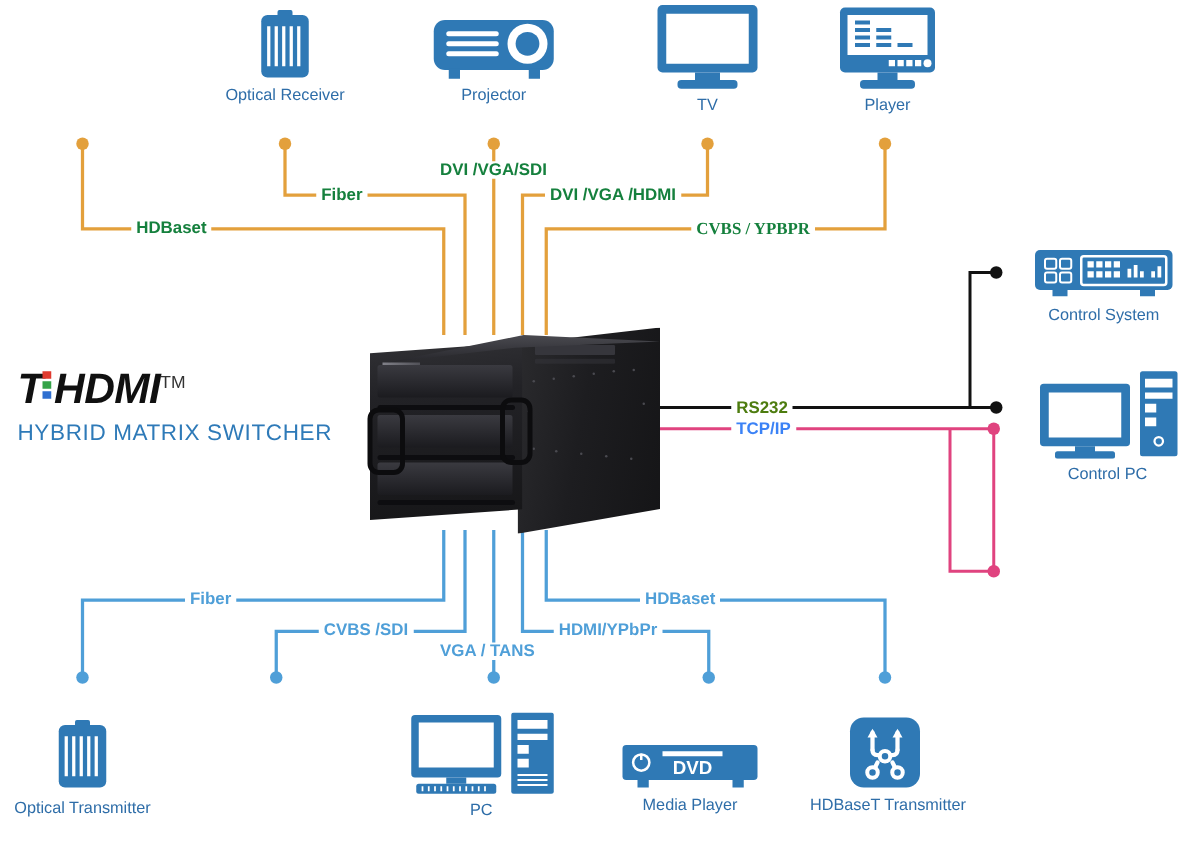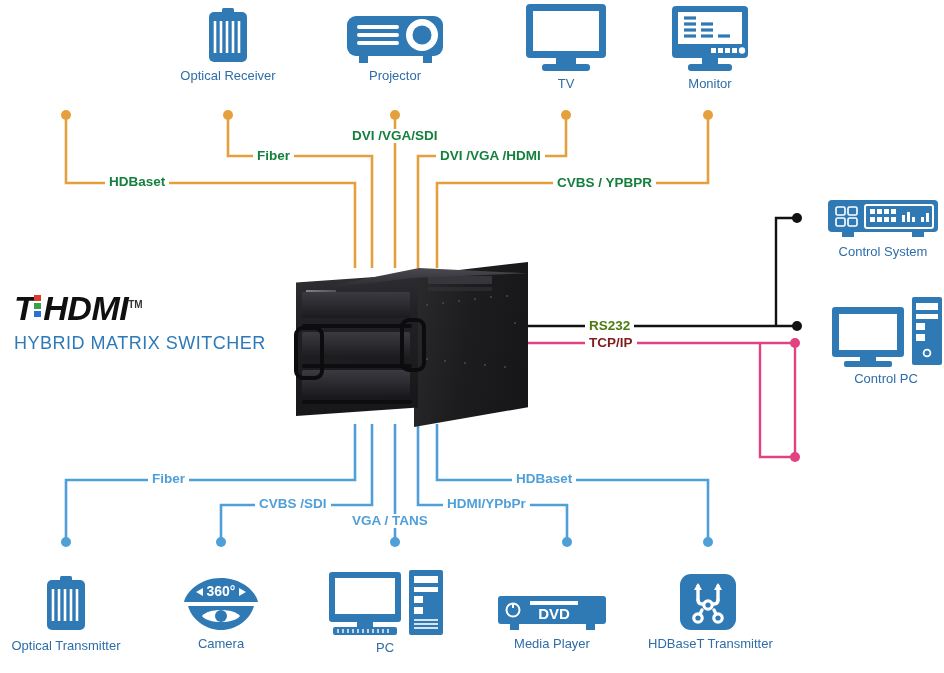--- a/index.html
+++ b/index.html
@@ -8,26 +8,26 @@
   #stage{position:absolute;left:0;top:0;width:944px;height:673px;}
   #wires{position:absolute;left:0;top:0;width:944px;height:673px;}
   .node{position:absolute;text-align:center;}
   .node .cap{margin-top:4px;font-size:13px;color:#2e6da8;white-space:nowrap;}
   .ico{display:block;margin:0 auto;}
   .lbl{position:absolute;font-size:13.5px;font-weight:bold;white-space:nowrap;
        background:#ffffff;padding:0 4px;line-height:14px;}
   .lbl.or{color:#15803d;}
   .lbl.bl{color:#4f9fd8;}
   .lbl.bk{color:#4d7c0f;}
-  .lbl.pk{color:#7f1d1d;}
+  .lbl.pk{color:#3b82f6;}
   #brand{position:absolute;left:14px;top:286px;width:280px;}
   #brandTop{font-size:34px;font-weight:bold;font-style:italic;color:#101010;
             letter-spacing:-0.5px;line-height:38px;position:relative;
             font-family:"Liberation Sans","DejaVu Sans",sans-serif;}
-  #brandTop .tm{font-size:10px;font-style:normal;font-weight:bold;
+  #brandTop .tm{font-size:14px;font-style:normal;font-weight:normal;
                 vertical-align:super;color:#333;letter-spacing:0;}
   .rgbdots{display:inline-block;width:9px;vertical-align:baseline;
            position:relative;top:-1px;}
   .rgbdots i{display:block;width:7px;height:6px;margin-bottom:2px;}
   #brandSub{font-size:18px;color:#2e7ab8;letter-spacing:0.5px;margin-top:6px;
             font-weight:normal;}
   
   #chassis{position:absolute;left:296px;top:262px;width:232px;height:165px;}
   .cb{position:absolute;}
   #ch-side{left:118px;top:0;width:114px;height:165px;
@@ -100,21 +100,21 @@
       <path stroke="#e0437f" stroke-width="2.4" d="M760,343 L760,457 L795,457"></path>
       <circle cx="795" cy="343" r="5" fill="#e0437f"></circle>
       <circle cx="795" cy="457" r="5" fill="#e0437f"></circle>
     </g>
   </svg>
 
   <span class="lbl or" style="left:105px;top:175px;">HDBaset</span>
   <span class="lbl or" style="left:253px;top:149px;">Fiber</span>
   <span class="lbl or" style="left:348px;top:129px;">DVI /VGA/SDI</span>
   <span class="lbl or" style="left:436px;top:149px;">DVI /VGA /HDMI</span>
-  <span class="lbl or" style="left:553px;top:176px;">CVBS / YPBPR</span>
+  <span class="lbl or" style="left:553px;top:176px;font-family:Liberation Serif, serif;">CVBS / YPBPR</span>
 
   <span class="lbl bl" style="left:148px;top:472px;">Fiber</span>
   <span class="lbl bl" style="left:255px;top:497px;">CVBS /SDI</span>
   <span class="lbl bl" style="left:348px;top:514px;">VGA / TANS</span>
   <span class="lbl bl" style="left:443px;top:497px;">HDMI/YPbPr</span>
   <span class="lbl bl" style="left:512px;top:472px;">HDBaset</span>
 
   <span class="lbl bk" style="left:585px;top:319px;">RS232</span>
   <span class="lbl pk" style="left:585px;top:336px;">TCP/IP</span>
 
@@ -221,50 +221,38 @@
       <g fill="#fff">
         <rect x="47" y="44" width="5" height="5"></rect>
           <rect x="54" y="44" width="5" height="5"></rect>
         <rect x="61" y="44" width="5" height="5"></rect>
           <rect x="68" y="44" width="5" height="5"></rect>
         <circle cx="78" cy="46.5" r="3.2"></circle>
       </g>
       <rect x="38" y="54" width="16" height="6" fill="#2f79b5"></rect>
       <rect x="24" y="60" width="44" height="7" rx="3" fill="#2f79b5"></rect>
     </svg>
-    <div class="cap">Monitor</div>
+    <div class="cap">Player</div>
   </div>
 
   <div class="node" style="left:6px;top:572px;width:120px;">
     <svg class="ico" width="60" height="62" viewBox="0 0 60 62">
       <rect x="24" y="4" width="12" height="5" rx="1.5" fill="#2f79b5"></rect>
       <rect x="11" y="8" width="38" height="50" rx="5" fill="#2f79b5"></rect>
       <g stroke="#fff" stroke-width="2.6">
         <path d="M17,17 L17,49"></path>
           <path d="M23,17 L23,49"></path>
         <path d="M29,17 L29,49"></path>
           <path d="M35,17 L35,49"></path>
         <path d="M41,17 L41,49"></path>
       </g>
     </svg>
     <div class="cap">Optical Transmitter</div>
   </div>
 
-  <div class="node" style="left:161px;top:576px;width:120px;">
-    <svg class="ico" width="82" height="56" viewBox="0 0 82 56">
-      <path d="M41,2 C20,2 6,16 4,26 L78,26 C76,16 62,2 41,2 Z" fill="#2f79b5"></path>
-      <text x="41" y="20" font-family="Liberation Sans, sans-serif" font-size="14" font-weight="bold" fill="#fff" text-anchor="middle">360°</text>
-      <path d="M16,16 l7,-4 v8 z" fill="#fff"></path>
-      <path d="M66,16 l-7,-4 v8 z" fill="#fff"></path>
-      <path d="M8,30 C12,44 26,54 41,54 C56,54 70,44 74,30 Z" fill="#2f79b5"></path>
-      <path d="M22,40 C28,32 54,32 60,40 C54,48 28,48 22,40 Z" fill="#fff"></path>
-      <circle cx="41" cy="40" r="6" fill="#2f79b5"></circle>
-    </svg>
-    <div class="cap">Camera</div>
-  </div>
 
   <div class="node" style="left:325px;top:570px;width:120px;">
     <svg class="ico" width="122" height="66" viewBox="0 0 122 66">
       <rect x="4" y="2" width="72" height="50" rx="3" fill="#2f79b5"></rect>
       <rect x="10" y="8" width="60" height="36" fill="#fff"></rect>
       <rect x="32" y="52" width="16" height="5" fill="#2f79b5"></rect>
       <rect x="8" y="57" width="64" height="8" rx="2" fill="#2f79b5"></rect>
       <g stroke="#fff" stroke-width="1.4">
         <path d="M13,59 L13,63"></path>
           <path d="M18,59 L18,63"></path>

